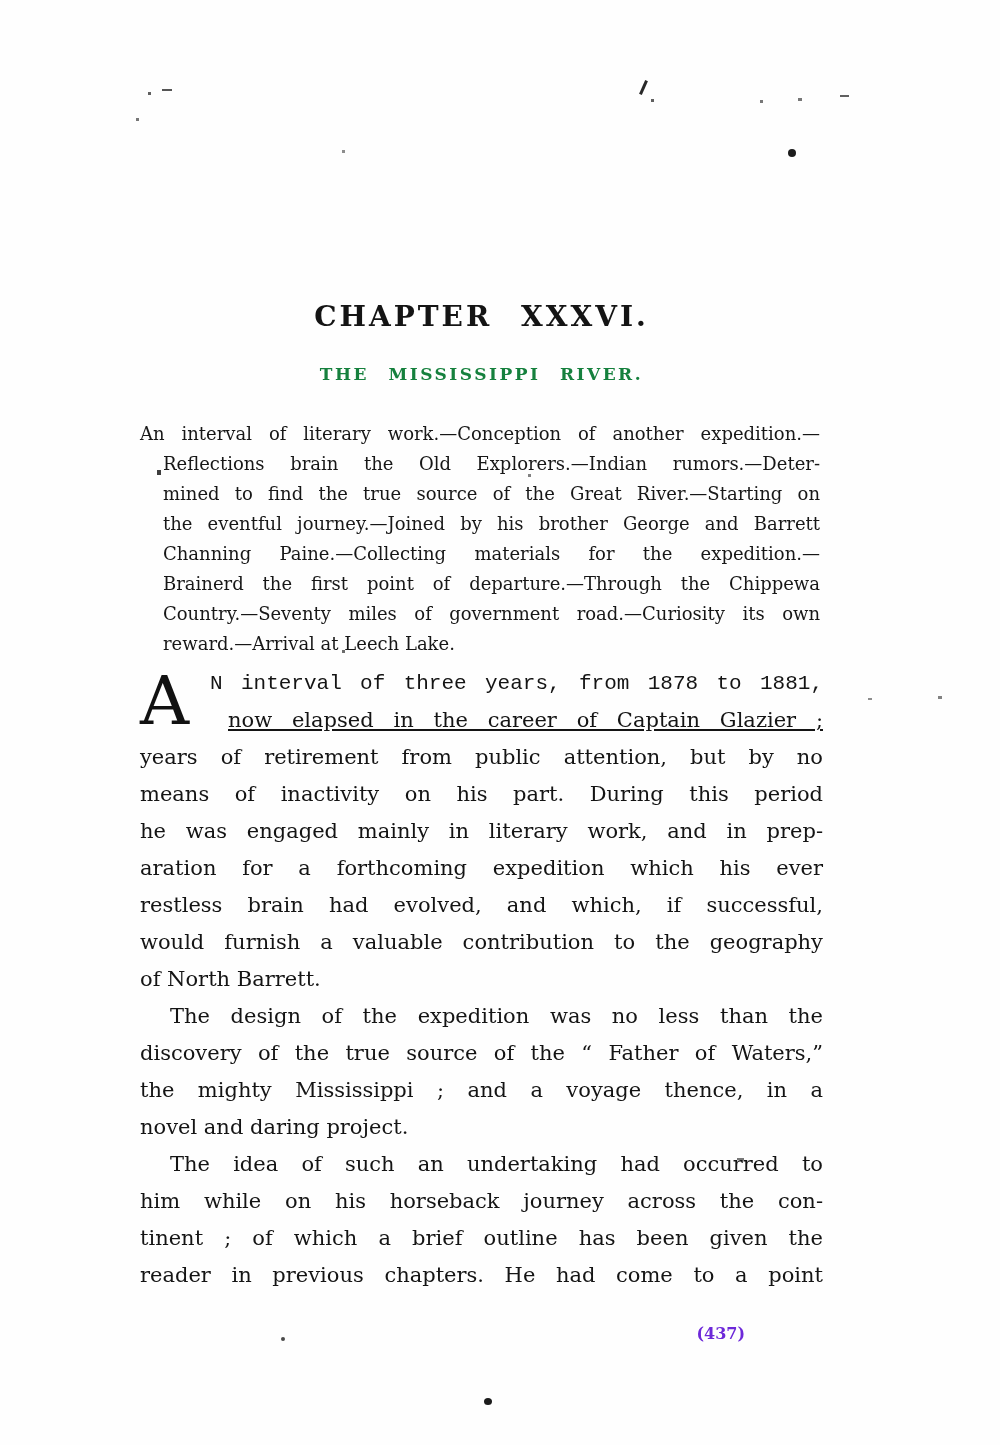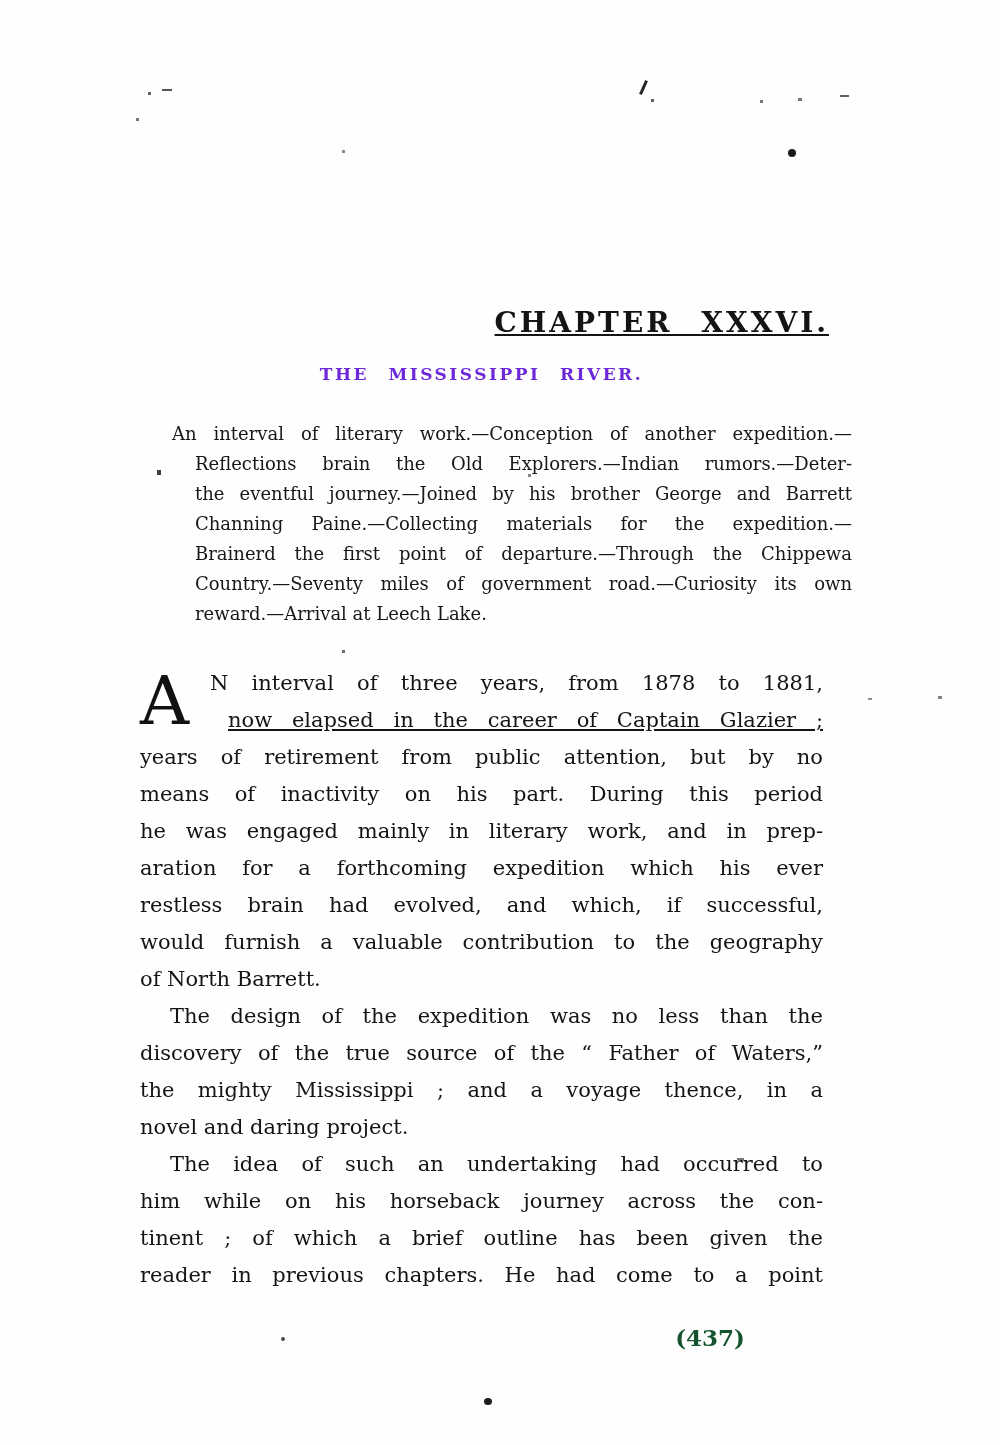--- a/index.html
+++ b/index.html
@@ -10,40 +10,38 @@
   }
   .page {
     position: relative;
     width: 1000px; height: 1445px;
     background: #fefefe;
     color: #161616;
     overflow: hidden;
   }
   .chapter-title {
     position: absolute; left: 140px; top: 300px; width: 683px;
-    margin: 6px;
-    text-align: right;
+    margin: 0;
+    text-align: center;
     font-size: 28px; font-weight: bold;
     letter-spacing: 3px; word-spacing: 16px;
     color: #141414;
-    text-decoration: underline;
   }
   .chapter-subtitle {
     position: absolute; left: 140px; top: 364px; width: 683px;
     margin: 0;
     text-align: center;
     font-size: 17px; font-weight: bold;
     letter-spacing: 2.5px; word-spacing: 11px;
-    color: #6d28d9;
+    color: #15803d;
   }
   .synopsis {
     position: absolute; left: 140px; top: 419px; width: 680px;
     font-size: 18px; line-height: 30px;
     color: #171717;
-    margin-left: 32px;
   }
   .bodytext {
     position: absolute; left: 140px; top: 665px; width: 683px;
     font-size: 21px; line-height: 37px;
     color: #141414;
   }
   .line {
     text-align: justify;
     text-align-last: justify;
     -moz-text-align-last: justify;
@@ -51,29 +49,29 @@
   }
   .line.endline { text-align-last: left; -moz-text-align-last: left; }
   .syn-line.hang { padding-left: 23px; }
   .para { position: relative; }
   .dropcap {
     position: absolute; left: 0; top: 5px;
     font-size: 68px; line-height: 62px;
     font-weight: normal;
     color: #111;
   }
-  .line.drop-l1 { padding-left: 70px; }
+  .line.drop-l1 { padding-left: 70px; font-family: Liberation Mono, monospace; }
   .line.drop-l2 { padding-left: 88px; text-decoration: underline; }
   .line.pindent { padding-left: 30px; }
   .pagenum {
     position: absolute; left: 140px; top: 1324px; width: 683px;
     box-sizing: border-box; padding-right: 78px;
     text-align: right;
-    font-size: 23px; font-weight: bold;
-    color: #14532d;
+    font-size: 16px; font-weight: bold;
+    color: #6d28d9;
   }
   .speckle { position: absolute; background: #1c1c1c; }
   .speckle.round { border-radius: 50%; }
 </style>
 </head>
 <body>
 
 <div class="page">
 
   <div class="speckle" style="left:148px;top:92px;width:3px;height:3px;opacity:.7"></div>
@@ -94,20 +92,21 @@
   <div class="speckle" style="left:737px;top:1158px;width:7px;height:2px;opacity:.6"></div>
   <div class="speckle round" style="left:281px;top:1337px;width:4px;height:4px;opacity:.8"></div>
   <div class="speckle round" style="left:484px;top:1398px;width:8px;height:7px"></div>
 
   <h1 class="chapter-title">CHAPTER XXXVI.</h1>
   <h2 class="chapter-subtitle">THE MISSISSIPPI RIVER.</h2>
 
   <div class="synopsis" id="synopsis">
       <div class="line syn-line">An interval of literary work.—Conception of another expedition.—</div>
       <div class="line syn-line hang">Reflections brain the Old Explorers.—Indian rumors.—Deter-</div>
+      <div class="line syn-line hang">mined to find the true source of the Great River.—Starting on</div>
       <div class="line syn-line hang">the eventful journey.—Joined by his brother George and Barrett</div>
       <div class="line syn-line hang">Channing Paine.—Collecting materials for the expedition.—</div>
       <div class="line syn-line hang">Brainerd the first point of departure.—Through the Chippewa</div>
       <div class="line syn-line hang">Country.—Seventy miles of government road.—Curiosity its own</div>
       <div class="line syn-line hang endline">reward.—Arrival at Leech Lake.</div>
     </div>
 
   <div class="bodytext" id="bodytext">
       <div class="para">
         <span class="dropcap">A</span>

